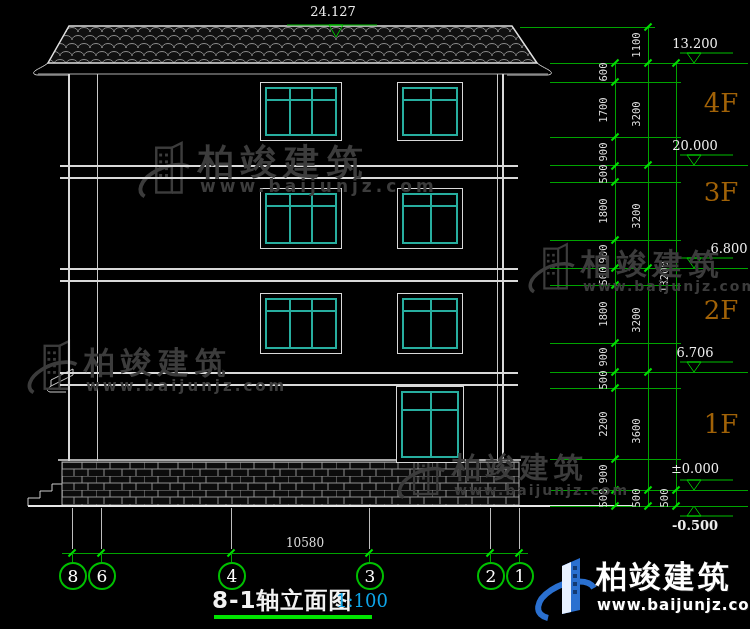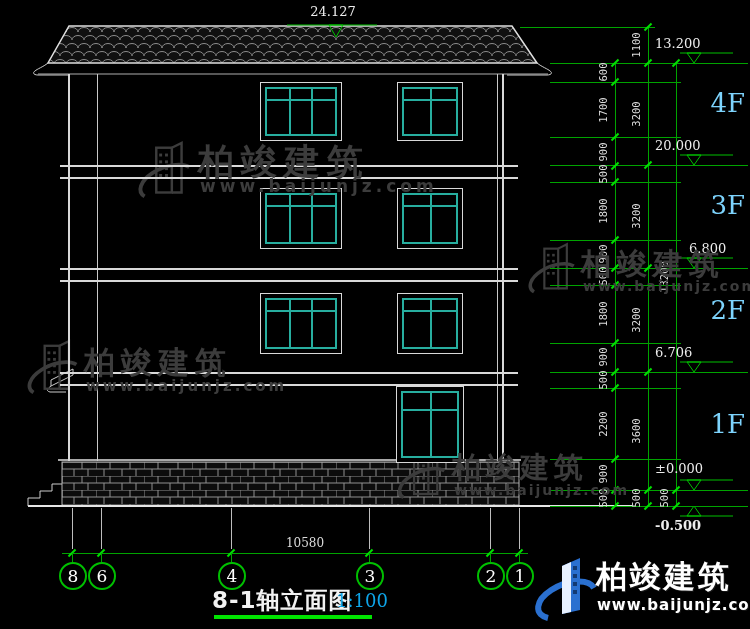--- a/index.html
+++ b/index.html
@@ -13,22 +13,22 @@
   .gv{position:absolute;width:1px;background:#00a400;}
   .wv{position:absolute;width:1px;background:#bdbdbd;}
   .tk{position:absolute;display:block;width:10px;height:2px;background:#00e000;
       transform:rotate(-45deg);margin:-1px 0 0 -5px;}
   .win{position:absolute;border:1px solid #d8d8d8;background:#000;}
   .win-in{position:absolute;inset:4px;border:2px solid #27ae9f;}
   .mull{position:absolute;top:0;bottom:0;width:2px;background:#27ae9f;}
   .trans{position:absolute;left:0;right:0;height:2px;background:#27ae9f;}
   .vdim{position:absolute;width:44px;height:14px;line-height:14px;text-align:center;
         transform:rotate(-90deg);font:10.5px "DejaVu Sans Mono",monospace;color:#dcdcdc;}
-  .elev{position:absolute;width:80px;text-align:left;font:13px "DejaVu Serif",serif;color:#ececec;}
-  .floor{position:absolute;width:48px;text-align:right;font:26px "DejaVu Serif",serif;color:#7dd3fc;}
+  .elev{position:absolute;width:80px;text-align:center;font:13px "DejaVu Serif",serif;color:#ececec;}
+  .floor{position:absolute;width:48px;text-align:center;font:26px "DejaVu Serif",serif;color:#a16207;}
   .bub{position:absolute;width:24px;height:24px;border:2px solid #00c000;border-radius:50%;
        color:#fff;font:17px "DejaVu Serif",serif;display:flex;align-items:center;justify-content:center;}
   .wm-t{position:absolute;color:#3c3c3c;font-weight:bold;white-space:nowrap;}
   .logo-brand{position:absolute;color:#fff;font-weight:bold;white-space:nowrap;
               text-shadow:0 0 1px #000,1px 1px 0 #1a1a1a;}
 </style>
 </head>
 <body>
 
 <div id="stage">
@@ -252,21 +252,21 @@
 
   <div class="elev" style="left:655px;top:36px;">13.200</div>
   <div class="elev" style="left:655px;top:138px;">20.000</div>
   <div class="elev" style="left:689px;top:241px;">6.800</div>
   <div class="elev" style="left:655px;top:345px;">6.706</div>
   <div class="elev" style="left:655px;top:461px;">±0.000</div>
   <div class="elev" style="left:655px;top:518px;font-weight:bold;">-0.500</div>
   <div class="elev" style="left:293px;top:4px;text-align:center;">24.127</div>
 
   <div class="floor" style="left:697px;top:88px;">4F</div>
-  <div class="floor" style="left:697px;top:190px;">3F</div>
+  <div class="floor" style="left:697px;top:177px;">3F</div>
   <div class="floor" style="left:697px;top:295px;">2F</div>
   <div class="floor" style="left:697px;top:409px;">1F</div>
 
   <div class="wv" style="left:72px;top:508px;height:41px;"></div>
   <div class="wv" style="left:101px;top:508px;height:41px;"></div>
   <div class="wv" style="left:231px;top:508px;height:41px;"></div>
   <div class="wv" style="left:369px;top:508px;height:41px;"></div>
   <div class="wv" style="left:490px;top:508px;height:41px;"></div>
   <div class="wv" style="left:519px;top:508px;height:41px;"></div>
   <div class="gh" style="left:62px;top:553px;width:466px;"></div>

